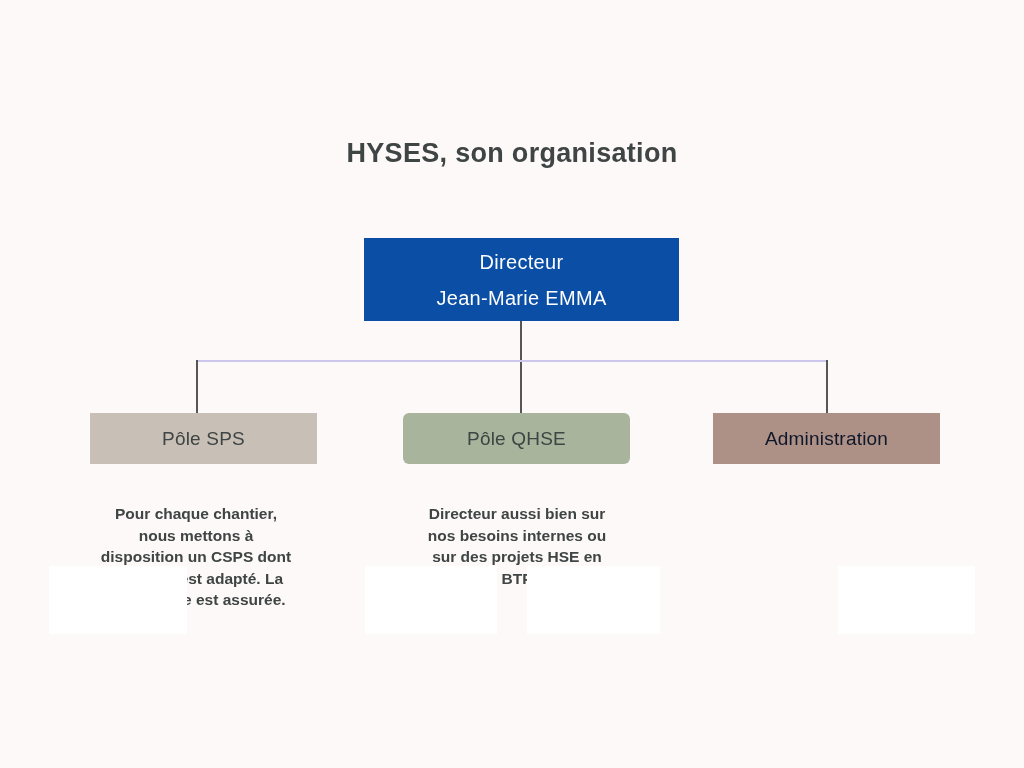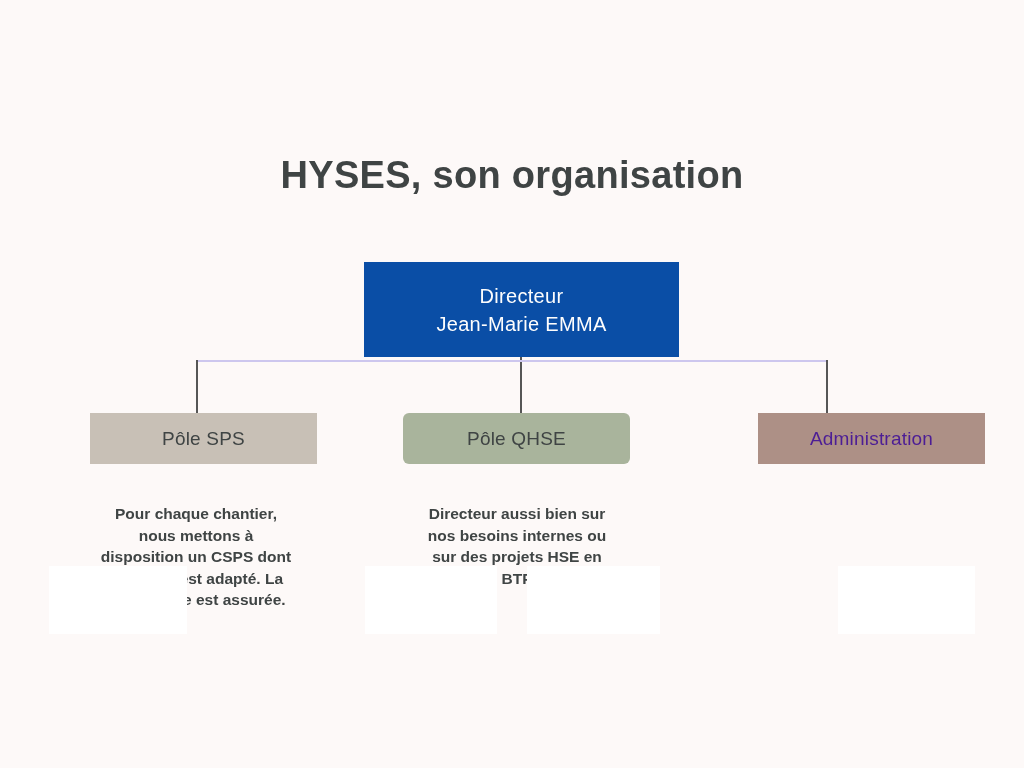--- a/index.html
+++ b/index.html
@@ -9,58 +9,57 @@
   .canvas {
     position: relative;
     width: 1024px;
     height: 768px;
     overflow: hidden;
     font-family: "Liberation Sans", "DejaVu Sans", sans-serif;
     background: #fdf9f8;
   }
   .page-title {
     position: absolute;
-    top: 154px;
+    top: 138px;
     left: 0;
     width: 1024px;
     text-align: center;
-    font-size: 38px;
+    font-size: 27px;
     font-weight: 700;
     color: #3f4444;
     letter-spacing: 0.3px;
   }
   .node {
     position: absolute;
     display: flex;
     align-items: center;
     justify-content: center;
     text-align: center;
     white-space: pre-line;
   }
   .director-box {
     left: 364px;
     top: 238px;
     width: 315px;
-    height: 95px;
+    height: 83px;
     color: #fdfdfd;
     font-size: 20px;
-    line-height: 28px;
+    line-height: 36px;
     letter-spacing: 0.3px;
-    margin-top: 24px;
   }
   .dept-box {
     top: 413px;
     width: 227px;
     height: 51px;
     font-size: 19px;
     letter-spacing: 0.2px;
   }
   .dept-sps   { left: 83px;  color: #3f4444; }
   .dept-qhse  { left: 403px; color: #3f4444; }
-  .dept-admin { left: 713px; color: #4c1d95; margin-left: 45px; }
+  .dept-admin { left: 713px; color: #0f172a; }
   .line {
     position: absolute;
   }
   .line-h {
     left: 196px;
     top: 360px;
     width: 631px;
     height: 2px;
   }
   .line-v {

